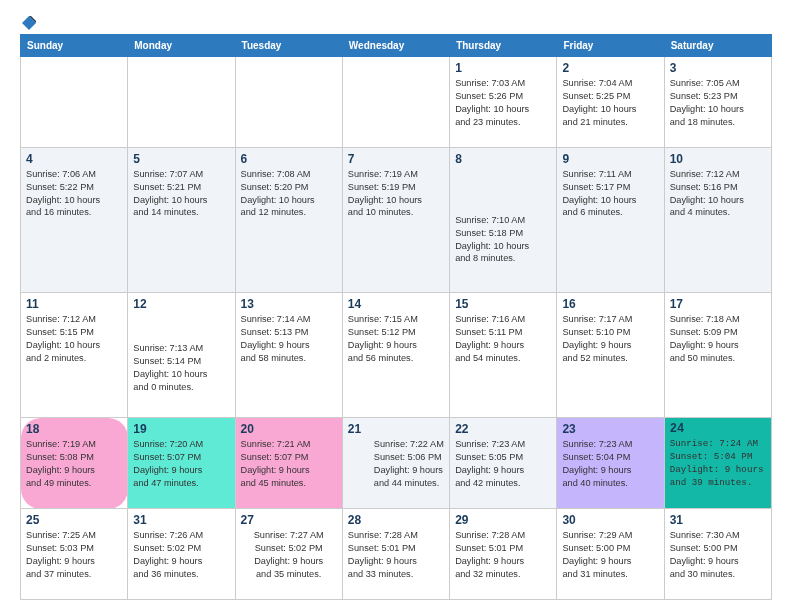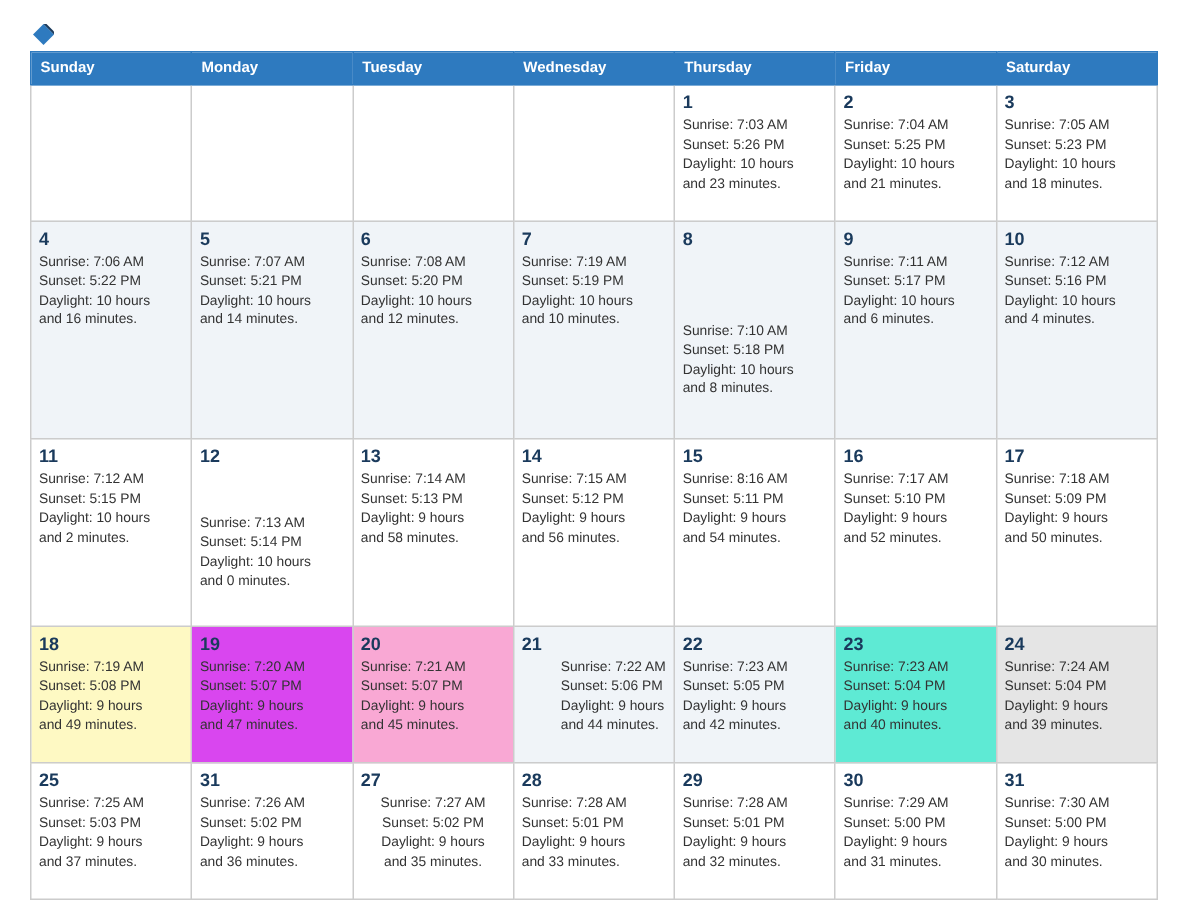--- a/index.html
+++ b/index.html
@@ -236,49 +236,49 @@
           </td>
           <td>
             <div class="day-number">14</div>
             <div class="day-info" style="white-space: pre-line;">Sunrise: 7:15 AM
 Sunset: 5:12 PM
 Daylight: 9 hours
 and 56 minutes.</div>
           </td>
           <td>
             <div class="day-number">15</div>
-            <div class="day-info" style="white-space: pre-line;">Sunrise: 8:16 AM
+            <div class="day-info" style="white-space: pre-line;">Sunrise: 7:16 AM
 Sunset: 5:11 PM
 Daylight: 9 hours
 and 54 minutes.</div>
           </td>
           <td>
             <div class="day-number">16</div>
             <div class="day-info" style="white-space: pre-line;">Sunrise: 7:17 AM
 Sunset: 5:10 PM
 Daylight: 9 hours
 and 52 minutes.</div>
           </td>
           <td>
             <div class="day-number">17</div>
             <div class="day-info" style="white-space: pre-line;">Sunrise: 7:18 AM
 Sunset: 5:09 PM
 Daylight: 9 hours
 and 50 minutes.</div>
           </td>
         </tr>
         <tr>
-          <td style="background-color: #fef9c3;">
+          <td style="background-color: #f9a8d4; border-radius: 20px;">
             <div class="day-number">18</div>
             <div class="day-info" style="white-space: pre-line;">Sunrise: 7:19 AM
 Sunset: 5:08 PM
 Daylight: 9 hours
 and 49 minutes.</div>
           </td>
-          <td style="background-color: #d946ef;">
+          <td style="background-color: #5eead4;">
             <div class="day-number">19</div>
             <div class="day-info" style="white-space: pre-line;">Sunrise: 7:20 AM
 Sunset: 5:07 PM
 Daylight: 9 hours
 and 47 minutes.</div>
           </td>
           <td style="background-color: #f9a8d4;">
             <div class="day-number">20</div>
             <div class="day-info" style="white-space: pre-line;">Sunrise: 7:21 AM
 Sunset: 5:07 PM
@@ -292,28 +292,28 @@
 Daylight: 9 hours
 and 44 minutes.</div>
           </td>
           <td style="background-color: rgb(240, 244, 248); margin-top: 20px;">
             <div class="day-number">22</div>
             <div class="day-info" style="white-space: pre-line;">Sunrise: 7:23 AM
 Sunset: 5:05 PM
 Daylight: 9 hours
 and 42 minutes.</div>
           </td>
-          <td style="background-color: #5eead4;">
+          <td style="background-color: #c4b5fd;">
             <div class="day-number">23</div>
             <div class="day-info" style="white-space: pre-line;">Sunrise: 7:23 AM
 Sunset: 5:04 PM
 Daylight: 9 hours
 and 40 minutes.</div>
           </td>
-          <td style="background-color: #e5e5e5;">
+          <td style="background-color: #14b8a6; font-family: Liberation Mono, monospace;">
             <div class="day-number">24</div>
             <div class="day-info" style="white-space: pre-line;">Sunrise: 7:24 AM
 Sunset: 5:04 PM
 Daylight: 9 hours
 and 39 minutes.</div>
           </td>
         </tr>
         <tr>
           <td>
             <div class="day-number">25</div>

